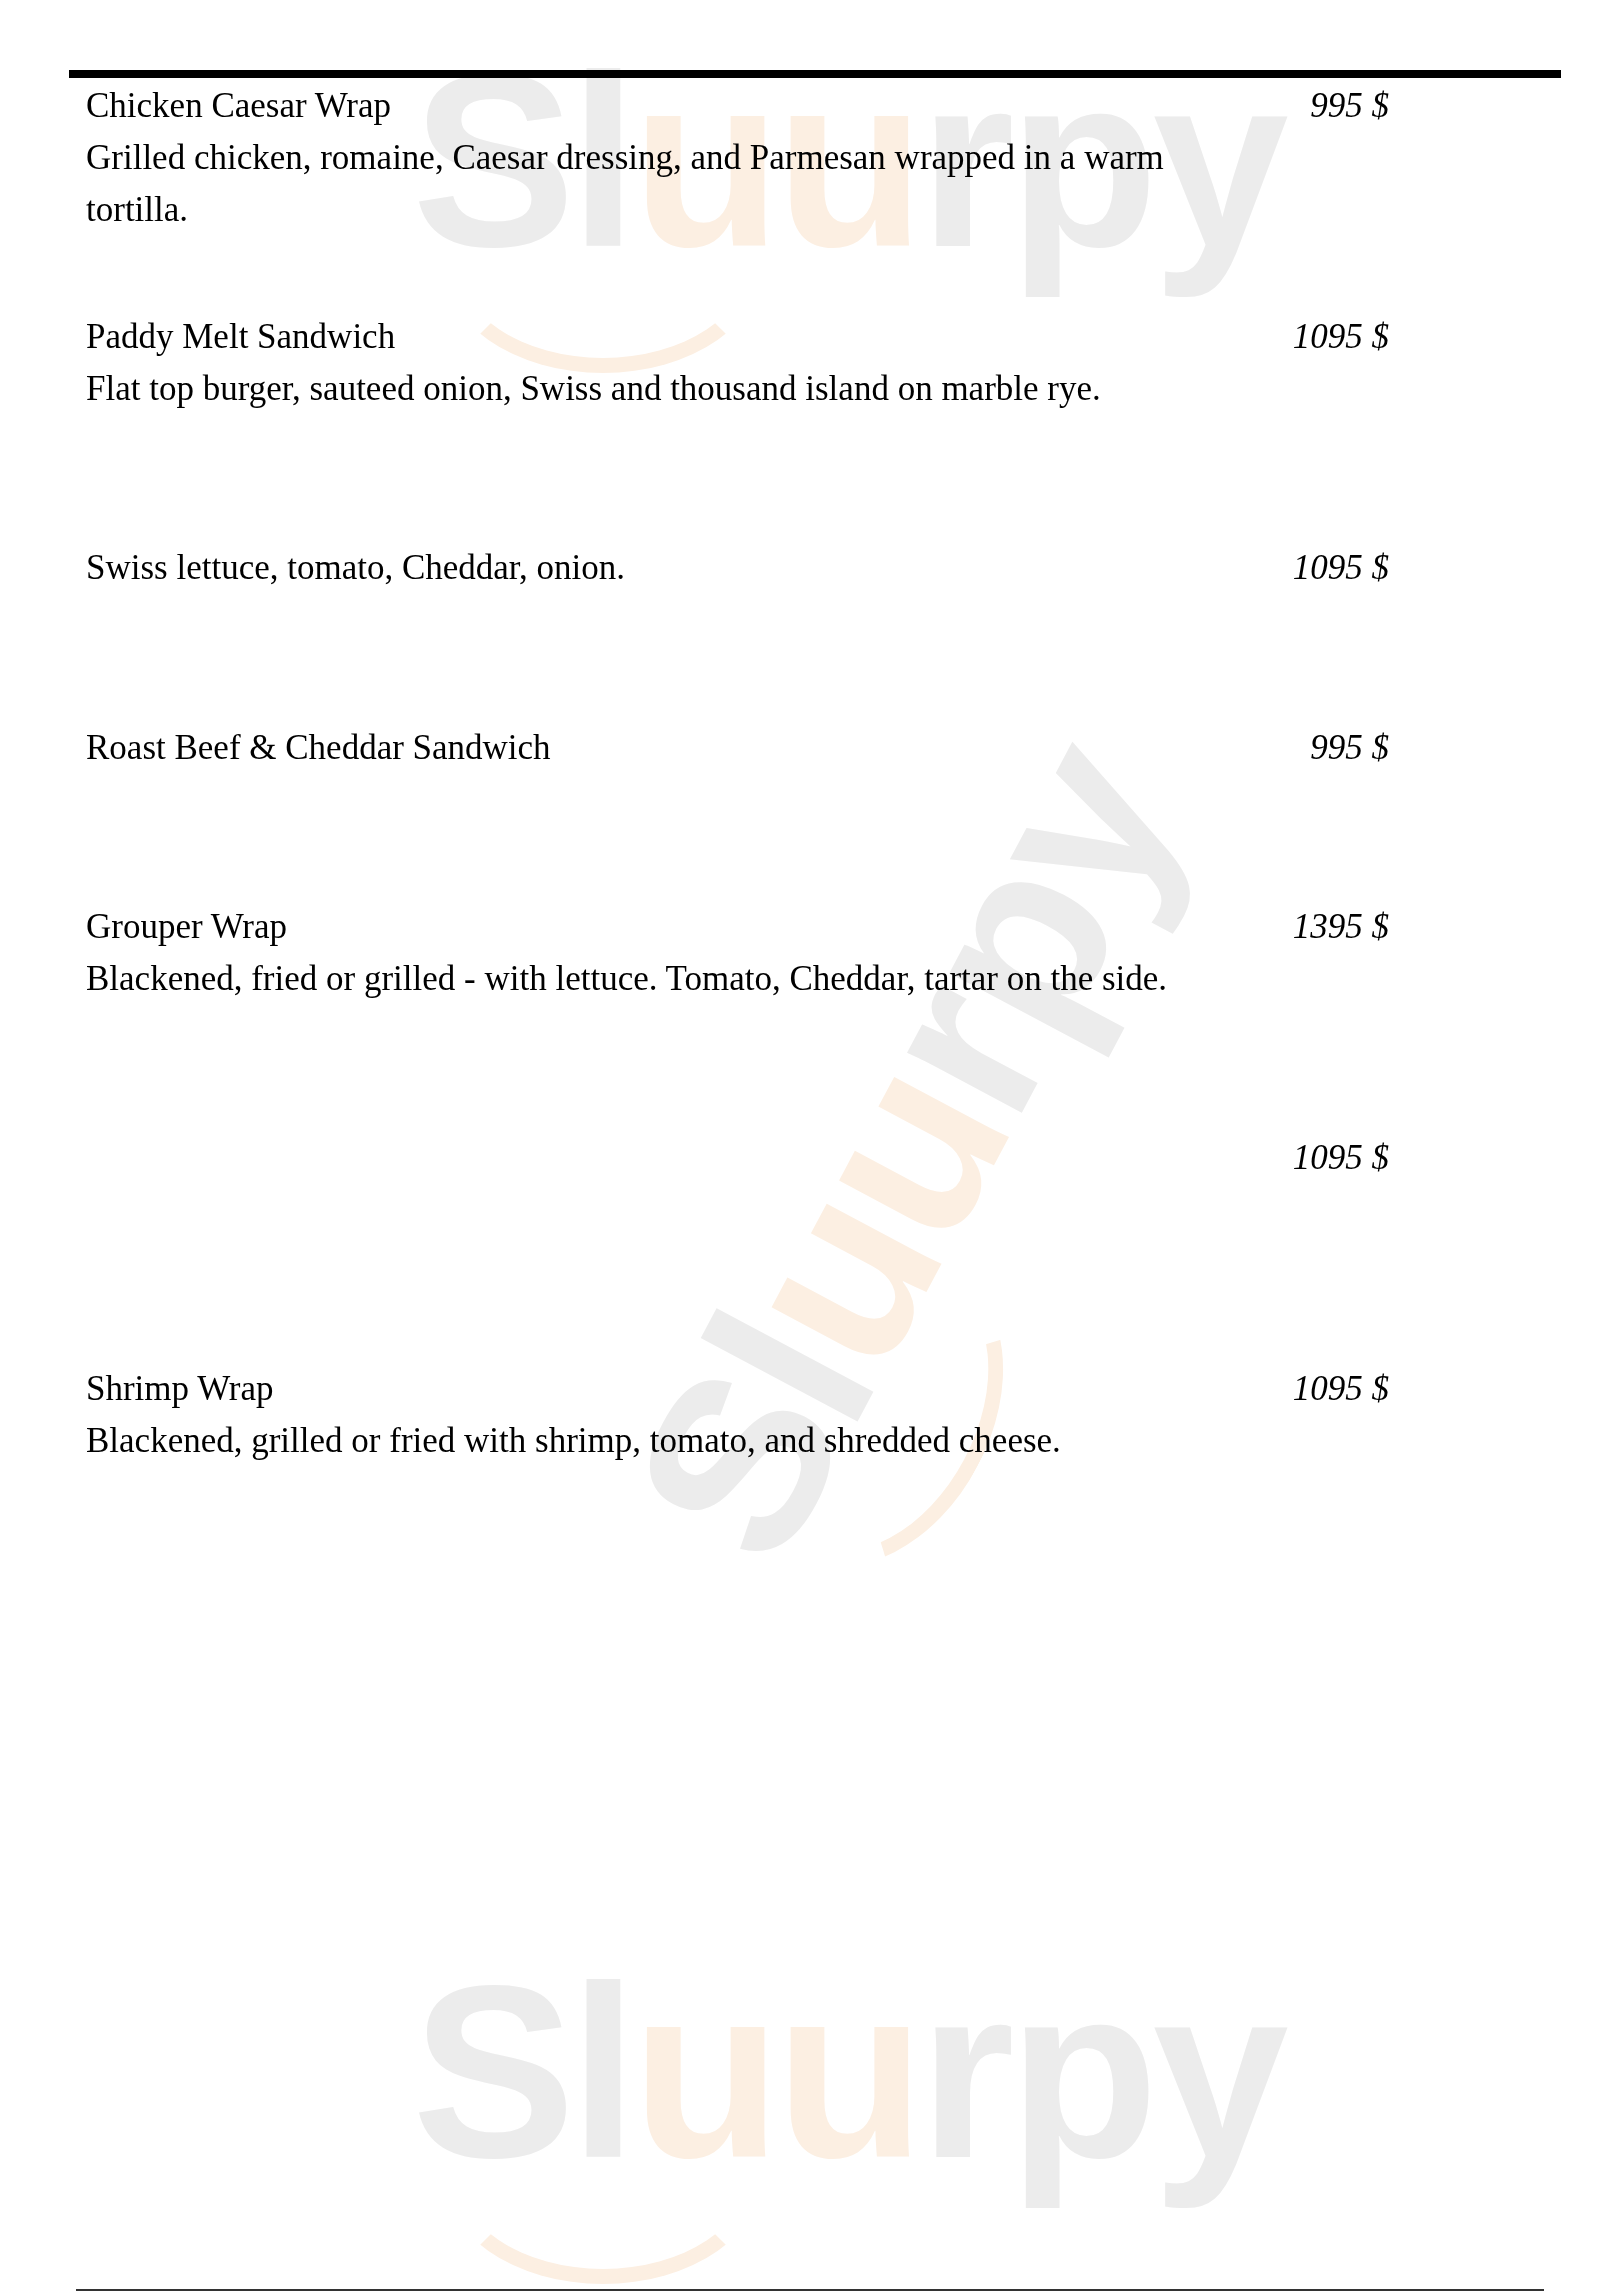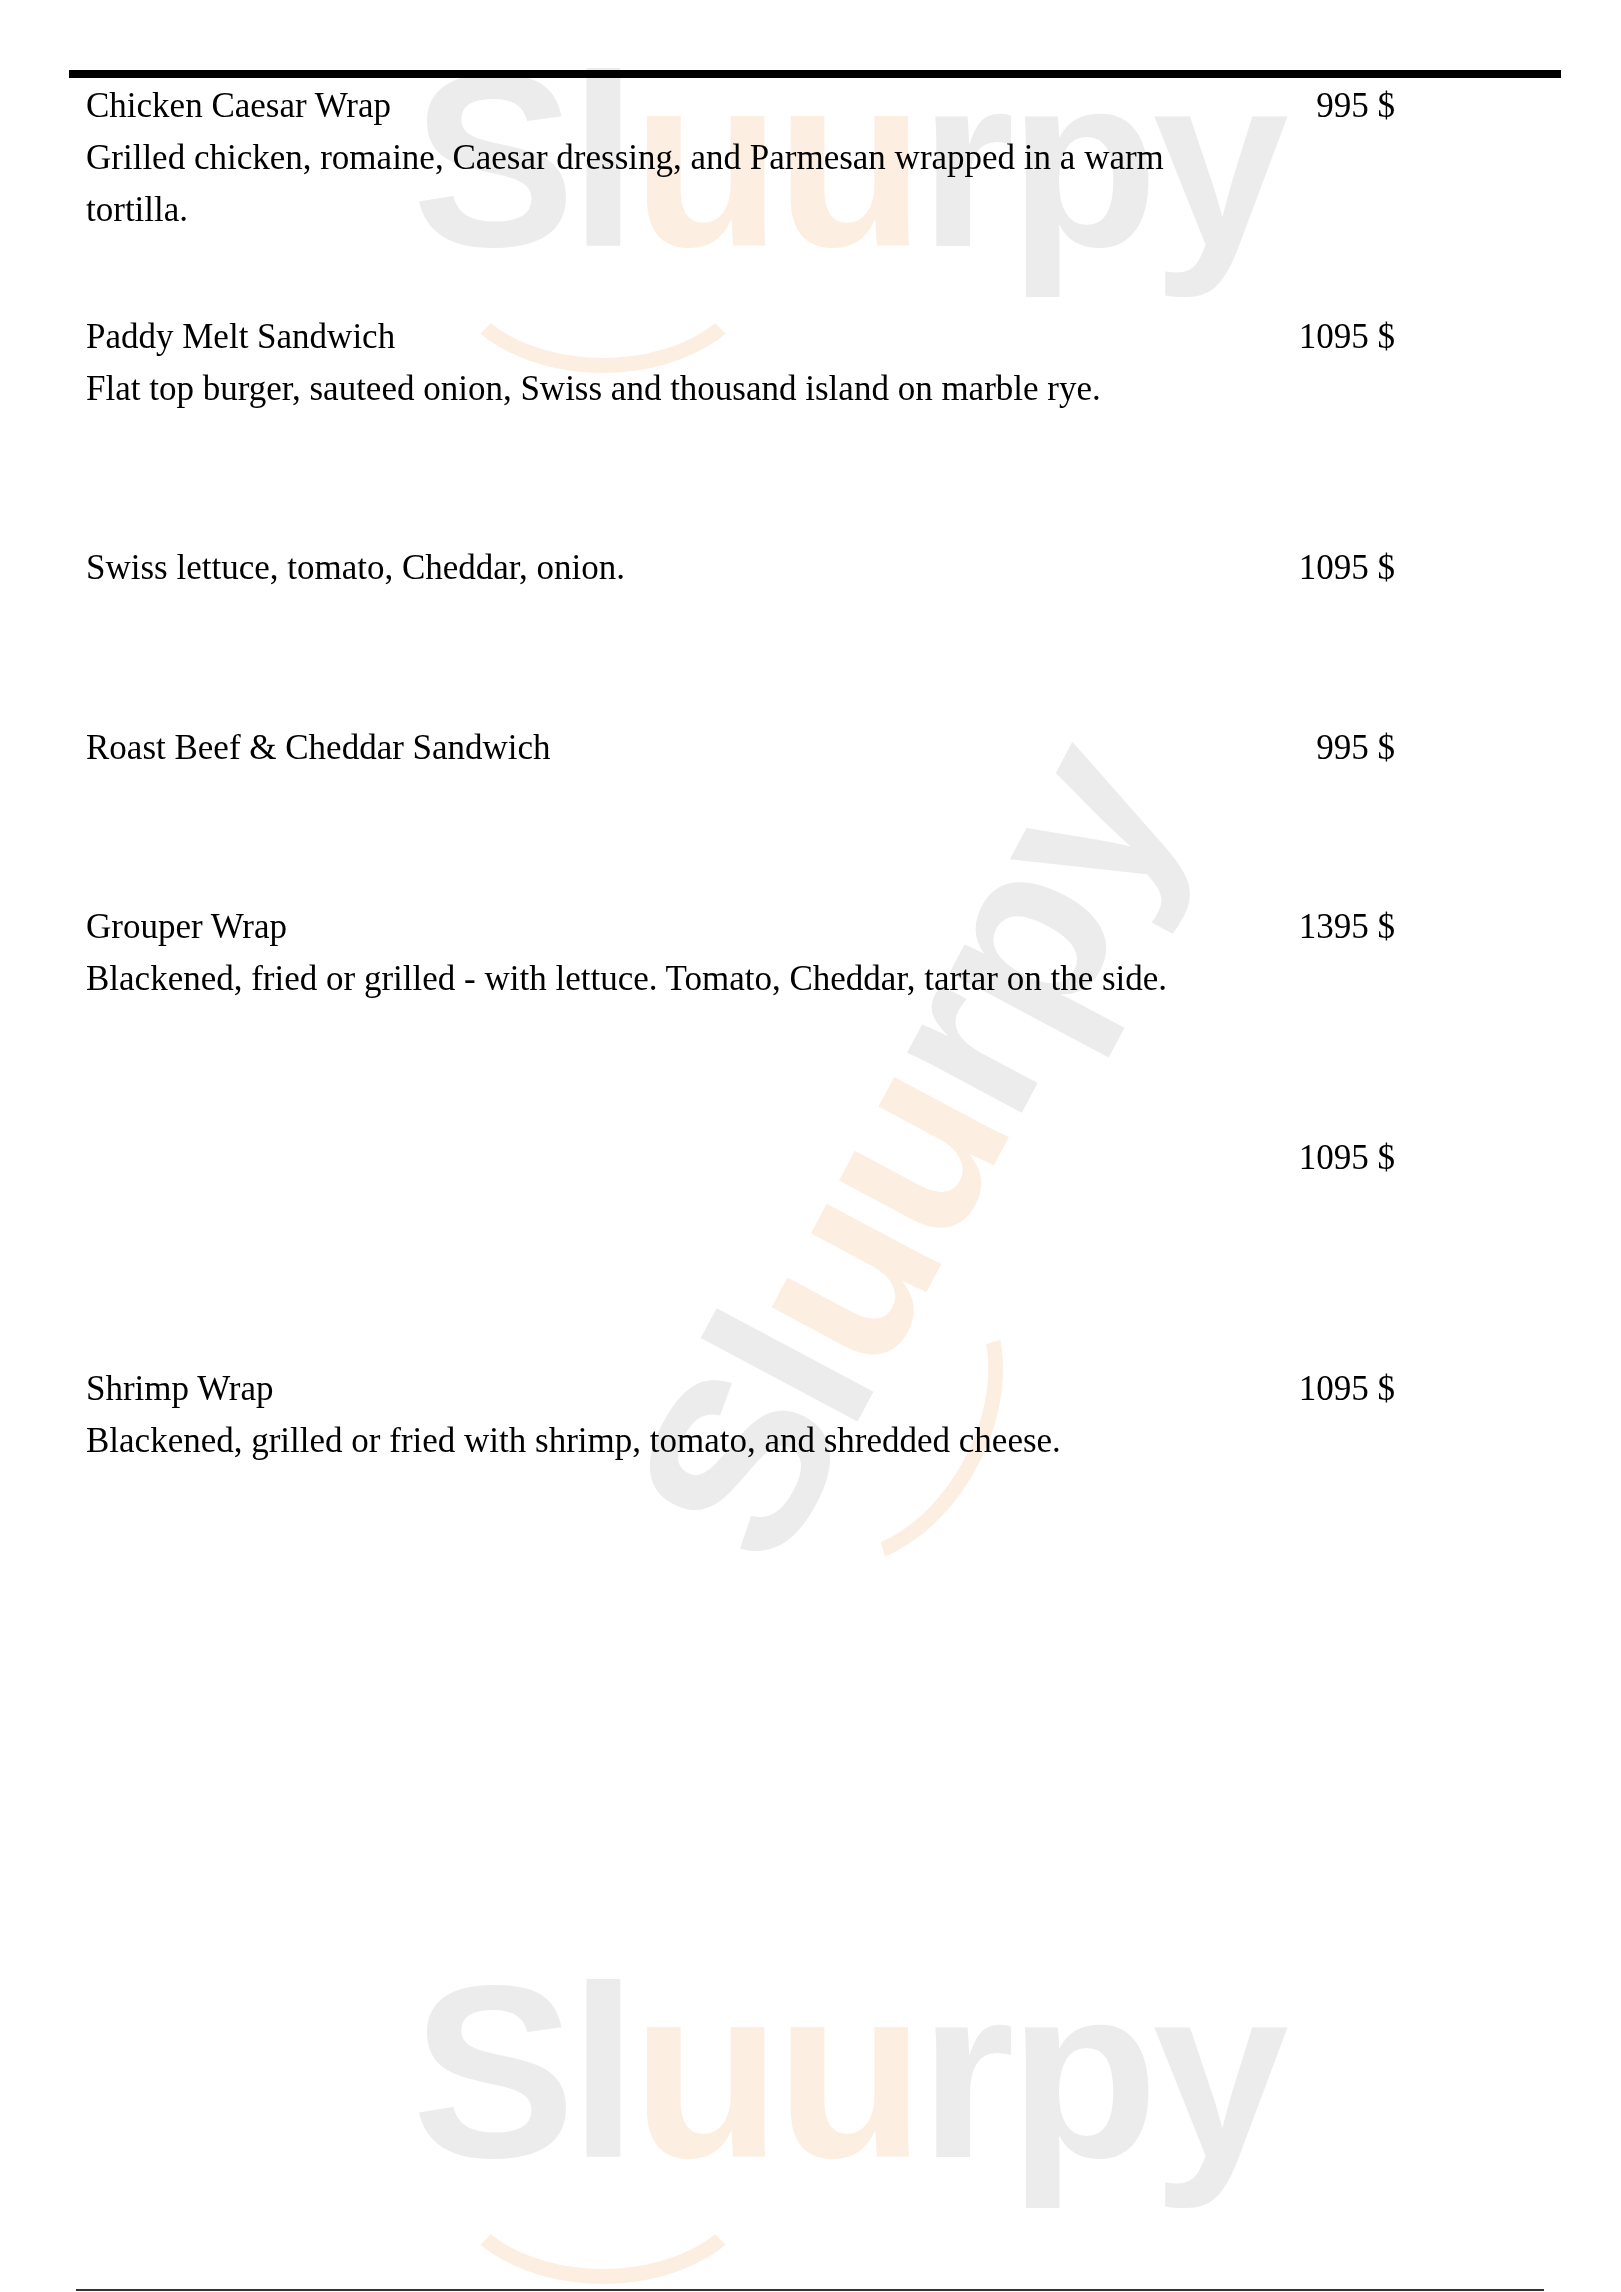--- a/index.html
+++ b/index.html
@@ -78,24 +78,25 @@
     .item-name {
       display: block;
       width: 1137px;
     }
     .item-desc {
       display: block;
       width: 1147px;
     }
     .item-price {
       position: absolute;
-      right: 4px;
+      right: 10px;
       top: 0;
       text-align: center;
       white-space: nowrap;
+      font-style: italic;
     }
     .i0 { height: 231px; }
     .i1 { height: 231px; }
     .i2 { height: 180px; }
     .i3 { height: 179px; }
     .i4 { height: 231px; }
     .i5 { height: 231px; }
     .i6 { height: 108px; }
   </style>
 </head>

